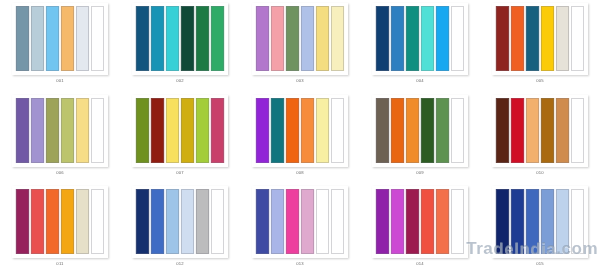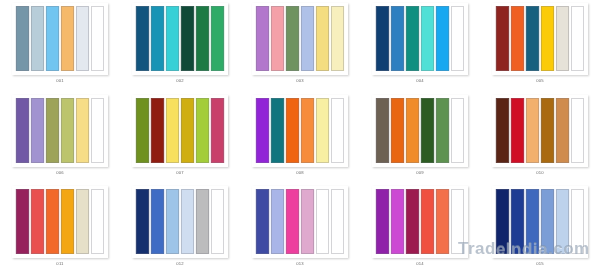--- a/index.html
+++ b/index.html
@@ -69,21 +69,21 @@
     color: #6a6a6a;
     letter-spacing: 0.2px;
     text-align: center;
     font-family: "Liberation Sans", sans-serif;
   }
   #watermark {
     position: absolute;
     right: 2px;
     bottom: 16px;
     width: 140px;
-    text-align: left;
+    text-align: right;
     font-size: 17px;
     font-weight: bold;
     letter-spacing: 0.5px;
     color: rgba(130,145,165,0.55);
     text-shadow: 0 1px 0 rgba(255,255,255,0.45);
     pointer-events: none;
     white-space: nowrap;
     font-family: "Liberation Sans", sans-serif;
   }
 </style>

